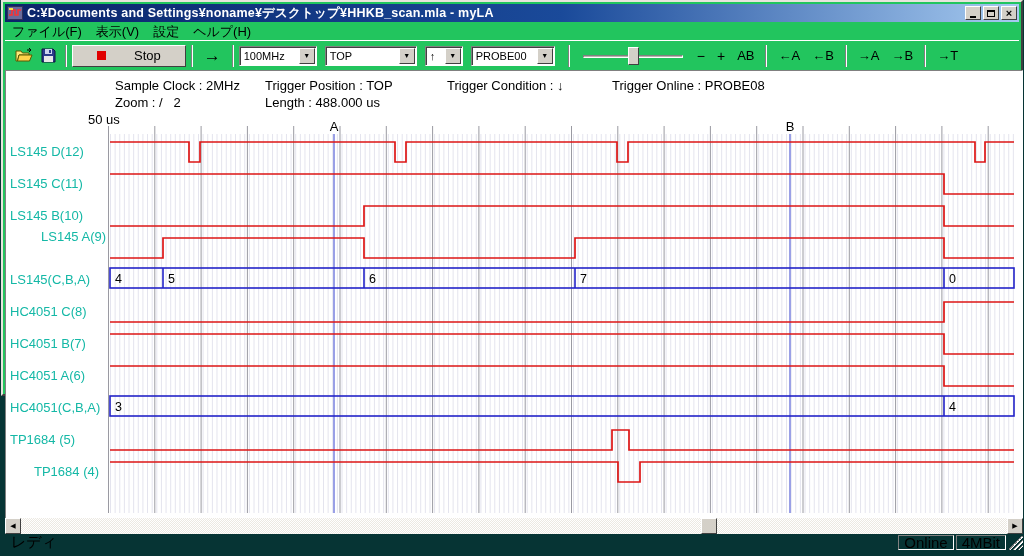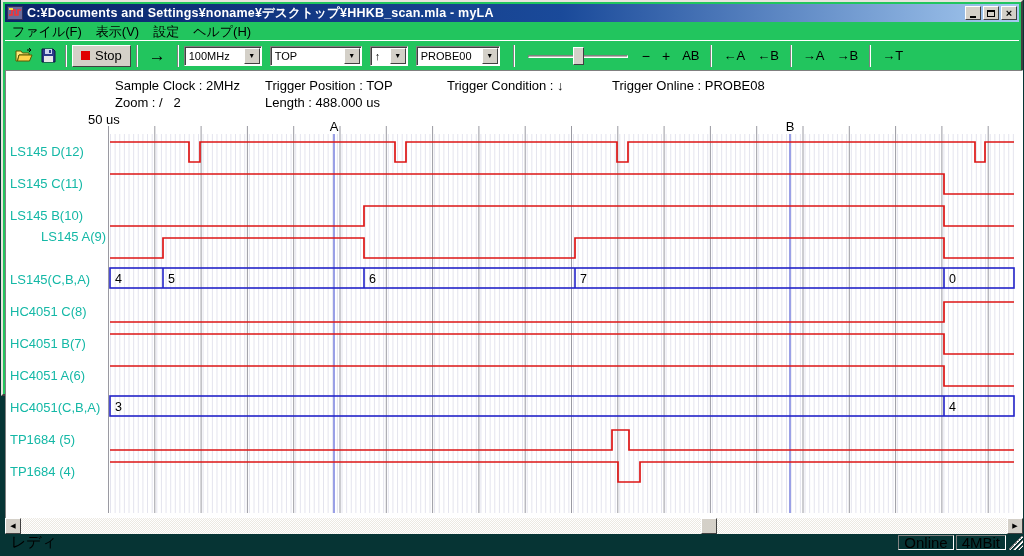--- a/index.html
+++ b/index.html
@@ -111,21 +111,21 @@
       </div>
       <div class="tb-btn">
         <svg width="15" height="15" viewBox="0 0 15 15">
           <path d="M1 1 L12 1 L14 3 L14 14 L1 14 Z" fill="#2a3a8a" stroke="#101040" stroke-width="1"></path>
           <rect x="4" y="1" width="7" height="5" fill="#cdd4ee"></rect>
           <rect x="8" y="2" width="2" height="3" fill="#2a3a8a"></rect>
           <rect x="3" y="8" width="9" height="6" fill="#e8e8e8"></rect>
         </svg>
       </div>
       <div class="tb-sep"></div>
-      <div class="tb-btn tb-raised" style="padding:0 8px;">
+      <div class="tb-btn tb-raised" style="padding:0 24px;gap:23px;">
         <span class="stop-square"></span>
         <span>Stop</span>
       </div>
       <div class="tb-sep"></div>
       <div class="tb-btn tb-glyph" style="font-size:17px;">→</div>
       <div class="tb-sep"></div>
       <div class="combo" style="width:78px;">
         <span class="combo-val">100MHz</span>
         <span class="combo-btn">▼</span>
       </div>
@@ -187,21 +187,21 @@
         <div class="ch-label" style="top: 143px;">LS145 D(12)</div>
         <div class="ch-label" style="top: 175px;">LS145 C(11)</div>
         <div class="ch-label" style="top: 207px;">LS145 B(10)</div>
         <div class="ch-label" style="top: 228px; margin-left: 31px;">LS145 A(9)</div>
         <div class="ch-label" style="top: 271px;">LS145(C,B,A)</div>
         <div class="ch-label" style="top: 303px;">HC4051 C(8)</div>
         <div class="ch-label" style="top: 335px;">HC4051 B(7)</div>
         <div class="ch-label" style="top: 367px;">HC4051 A(6)</div>
         <div class="ch-label" style="top: 399px;">HC4051(C,B,A)</div>
         <div class="ch-label" style="top: 431px;">TP1684 (5)</div>
-        <div class="ch-label" style="top: 463px;">TP1684 (4)</div>
+        <div class="ch-label" style="top: 463px; margin-left: 24px;">TP1684 (4)</div>
       </div>
     <svg id="wave-svg" width="1024" height="556" viewBox="0 0 1024 556">
         <line x1="110.5" y1="134" x2="110.5" y2="513" stroke="#e4e4ee" stroke-width="1"></line>
         <line x1="115.13" y1="134" x2="115.13" y2="513" stroke="#e4e4ee" stroke-width="1"></line>
         <line x1="119.75999999999999" y1="134" x2="119.75999999999999" y2="513" stroke="#e4e4ee" stroke-width="1"></line>
         <line x1="124.38999999999999" y1="134" x2="124.38999999999999" y2="513" stroke="#e4e4ee" stroke-width="1"></line>
         <line x1="129.01999999999998" y1="134" x2="129.01999999999998" y2="513" stroke="#e4e4ee" stroke-width="1"></line>
         <line x1="133.64999999999998" y1="134" x2="133.64999999999998" y2="513" stroke="#e4e4ee" stroke-width="1"></line>
         <line x1="138.27999999999997" y1="134" x2="138.27999999999997" y2="513" stroke="#e4e4ee" stroke-width="1"></line>
         <line x1="142.90999999999997" y1="134" x2="142.90999999999997" y2="513" stroke="#e4e4ee" stroke-width="1"></line>

